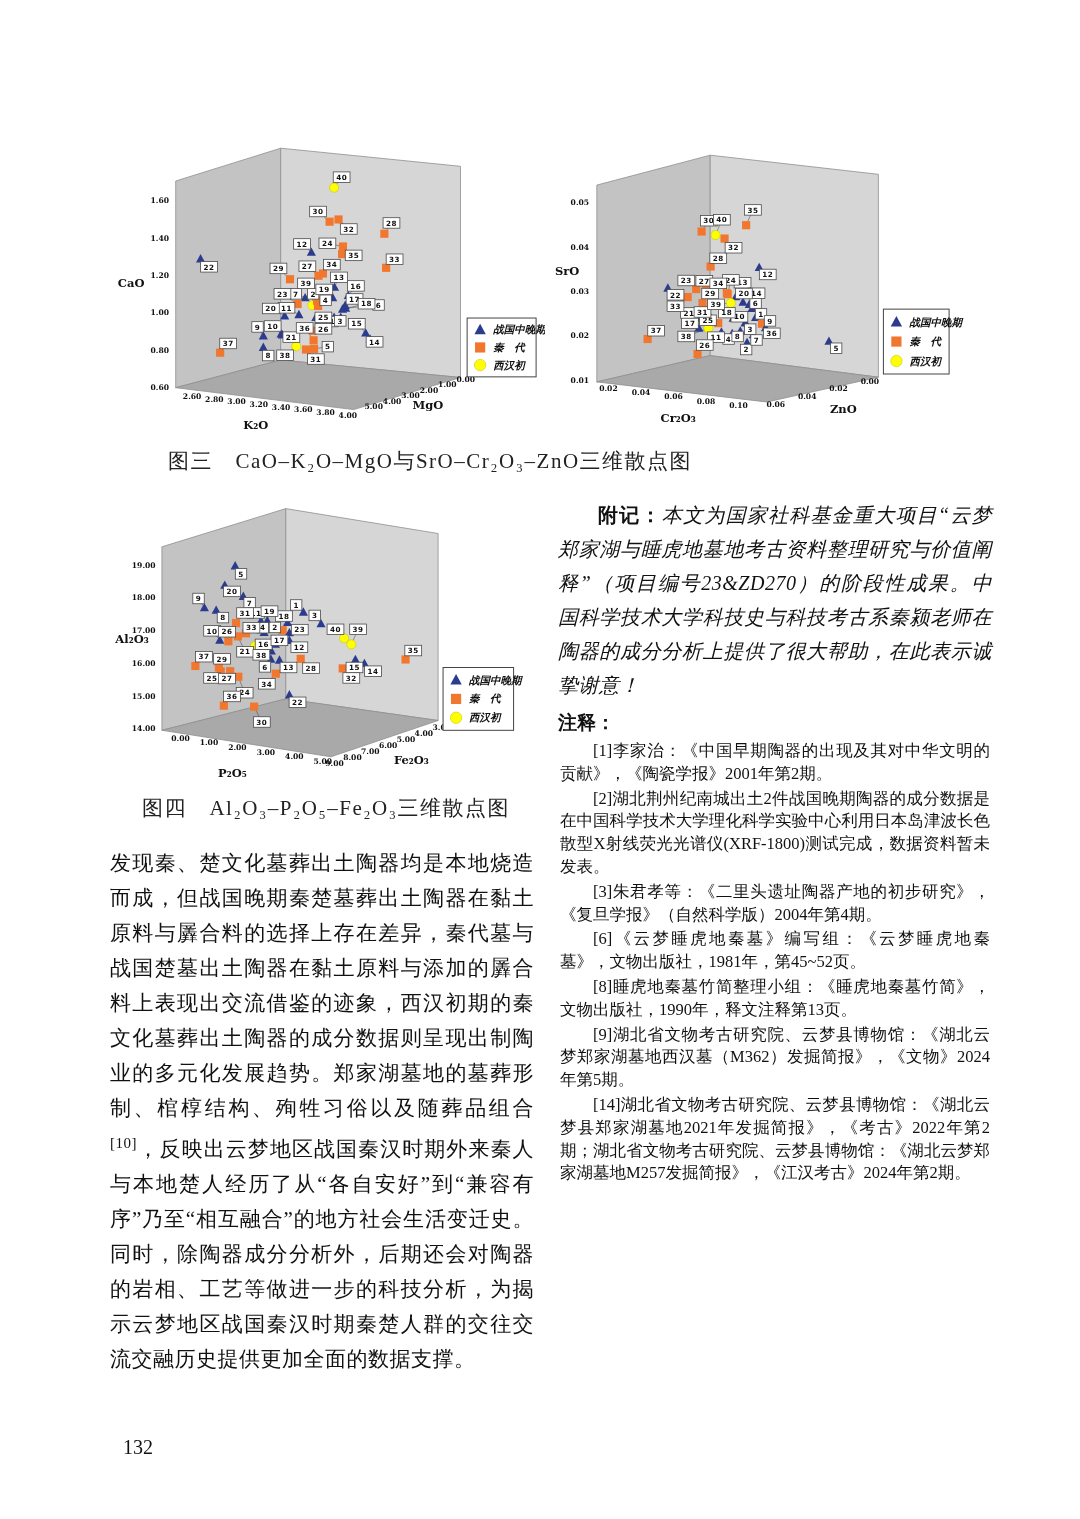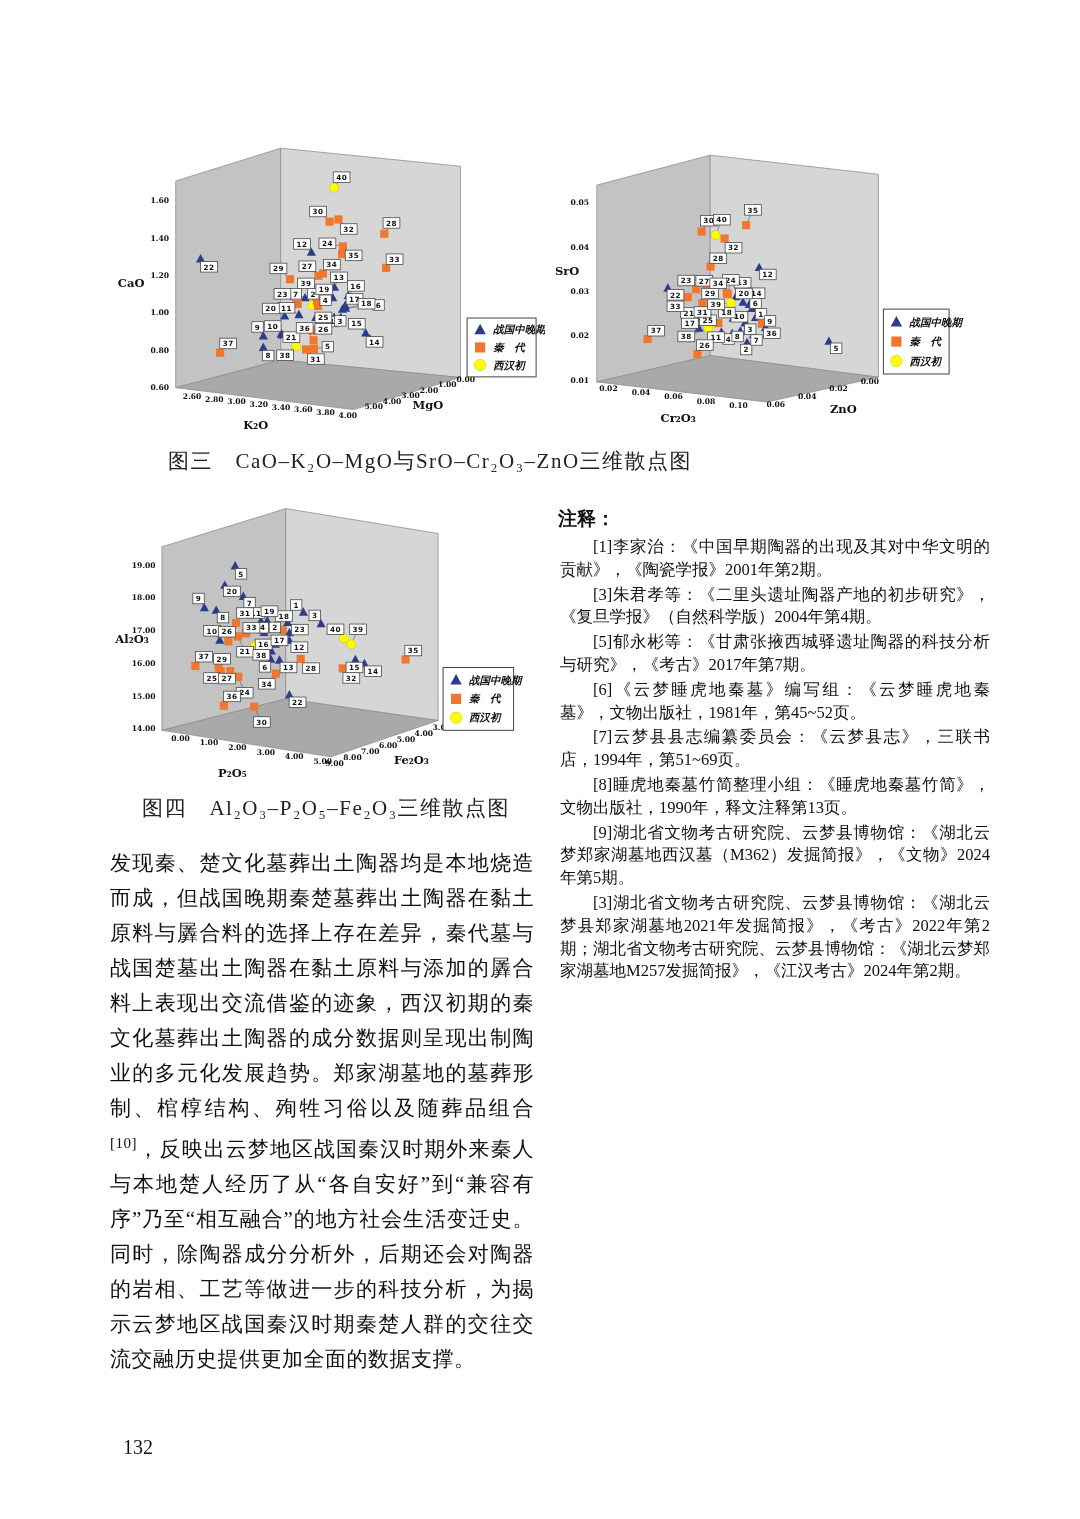--- a/index.html
+++ b/index.html
@@ -634,26 +634,26 @@
       </g>
     </svg></div>
 
 <div class="caption" style="left:100px;top:794px;width:452px;">图四　Al₂O₃–P₂O₅–Fe₂O₃三维散点图</div>
 
 <div class="left-col">
   <span>发现秦、楚文化墓葬出土陶器均是本地烧造而成，但战国晚期秦楚墓葬出土陶器在黏土原料与羼合料的选择上存在差异，秦代墓与战国楚墓出土陶器在黏土原料与添加的羼合料上表现出交流借鉴的迹象，西汉初期的秦文化墓葬出土陶器的成分数据则呈现出制陶业的多元化发展趋势。郑家湖墓地的墓葬形制、棺椁结构、殉牲习俗以及随葬品组合</span><sup>[10]</sup><span>，反映出云梦地区战国秦汉时期外来秦人与本地楚人经历了从“各自安好”到“兼容有序”乃至“相互融合”的地方社会生活变迁史。同时，除陶器成分分析外，后期还会对陶器的岩相、工艺等做进一步的科技分析，为揭示云梦地区战国秦汉时期秦楚人群的交往交流交融历史提供更加全面的数据支撑。</span>
 </div>
 
 <div class="right-col">
+  <p class="postscript"><b>附记：</b><span>本文为国家社科基金重大项目“云梦郑家湖与睡虎地墓地考古资料整理研究与价值阐释”（项目编号23&amp;ZD270）的阶段性成果。中国科学技术大学科技史与科技考古系秦颍老师在陶器的成分分析上提供了很大帮助，在此表示诚挚谢意！</span></p>
   <div class="notes-heading">注释：</div>
   <div class="notes" id="notes-list">
       <p>[1]李家治：《中国早期陶器的出现及其对中华文明的贡献》，《陶瓷学报》2001年第2期。</p>
+      <p>[2]湖北荆州纪南城出土2件战国晚期陶器的成分数据是在中国科学技术大学理化科学实验中心利用日本岛津波长色散型X射线荧光光谱仪(XRF-1800)测试完成，数据资料暂未发表。</p>
       <p>[3]朱君孝等：《二里头遗址陶器产地的初步研究》，《复旦学报》（自然科学版）2004年第4期。</p>
-      <p>[5]郁永彬等：《甘肃张掖西城驿遗址陶器的科技分析与研究》，《考古》2017年第7期。</p>
       <p>[6]《云梦睡虎地秦墓》编写组：《云梦睡虎地秦墓》，文物出版社，1981年，第45~52页。</p>
-      <p>[7]云梦县县志编纂委员会：《云梦县志》，三联书店，1994年，第51~69页。</p>
       <p>[8]睡虎地秦墓竹简整理小组：《睡虎地秦墓竹简》，文物出版社，1990年，释文注释第13页。</p>
       <p>[9]湖北省文物考古研究院、云梦县博物馆：《湖北云梦郑家湖墓地西汉墓（M362）发掘简报》，《文物》2024年第5期。</p>
-      <p>[3]湖北省文物考古研究院、云梦县博物馆：《湖北云梦县郑家湖墓地2021年发掘简报》，《考古》2022年第2期；湖北省文物考古研究院、云梦县博物馆：《湖北云梦郑家湖墓地M257发掘简报》，《江汉考古》2024年第2期。</p>
+      <p>[14]湖北省文物考古研究院、云梦县博物馆：《湖北云梦县郑家湖墓地2021年发掘简报》，《考古》2022年第2期；湖北省文物考古研究院、云梦县博物馆：《湖北云梦郑家湖墓地M257发掘简报》，《江汉考古》2024年第2期。</p>
     </div>
 </div>
 
 <div class="page-num">132</div>
 
 </body></html>

